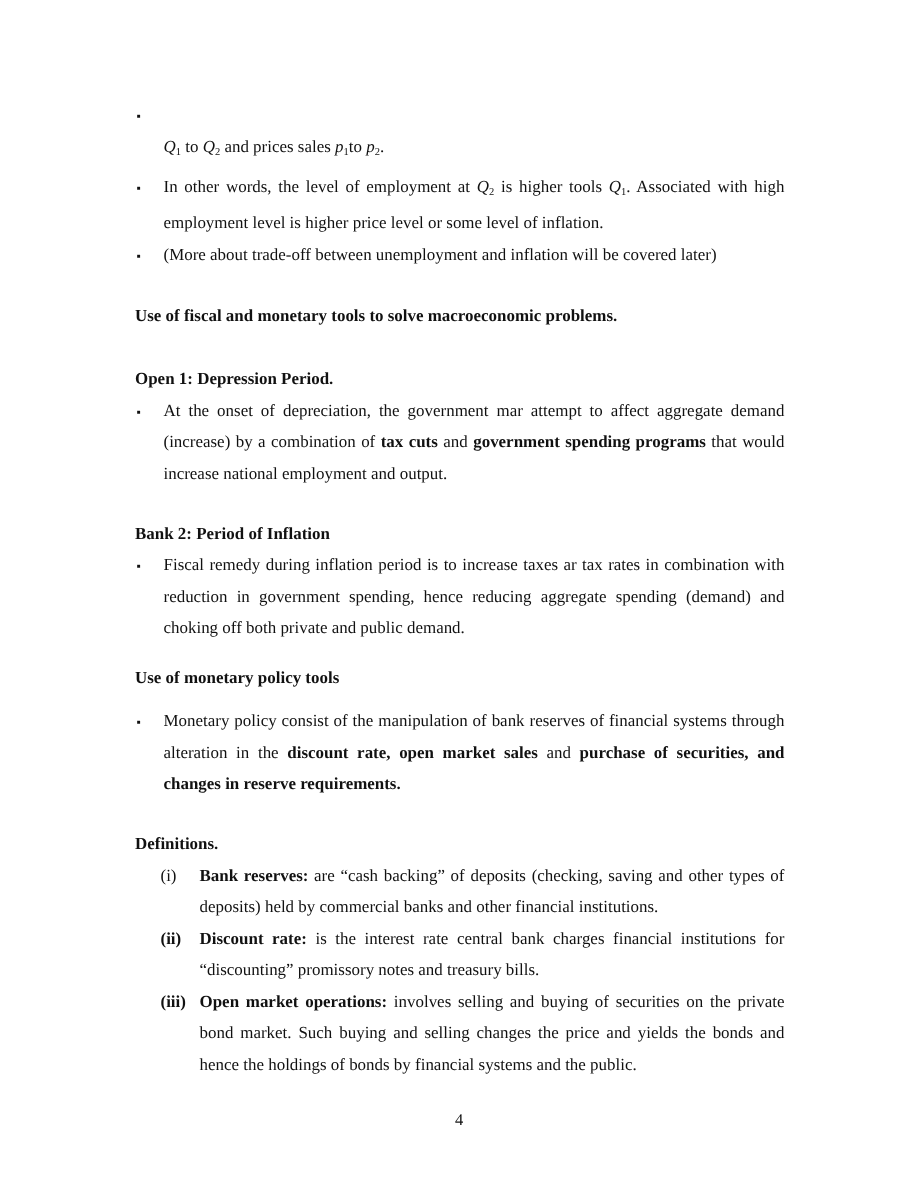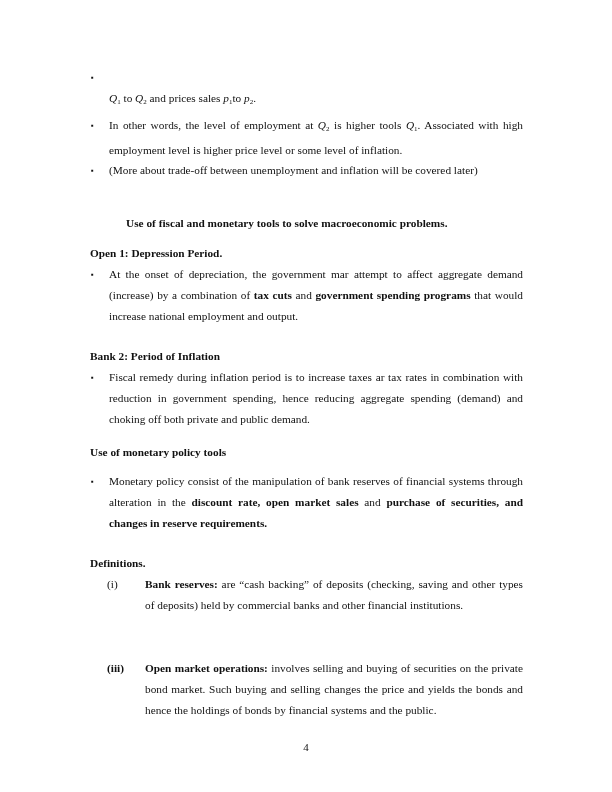--- a/index.html
+++ b/index.html
@@ -6,21 +6,21 @@
   body { width: 612px; height: 792px; position: relative; overflow: hidden;
          font-family: "Liberation Serif", serif; color: #111; font-size: 11.3px; }
   .page { position: absolute; left: 0; top: 0; width: 612px; height: 792px; }
   .bullet-item { position: absolute; left: 91px; width: 432px; }
   .bullet { position: absolute; left: 0; top: 0; font-size: 8px; line-height: 21px; }
   .btext { margin-left: 18px; line-height: 21px; text-align: justify; text-align-last: left; }
   .heading { position: absolute; left: 90px; font-weight: bold; line-height: 21px; }
   .def-item { position: absolute; left: 107px; width: 416px; }
   .def-num { position: absolute; left: 0; top: 0; line-height: 21px; }
   .def-num.bold { font-weight: bold; }
-  .def-text { margin-left: 38px; line-height: 21px; text-align: justify; text-align-last: left; }
+  .def-text { margin-left: 26px; line-height: 21px; text-align: justify; text-align-last: left; }
   b { font-weight: bold; }
   .math { font-style: italic; }
   .math sub { font-style: normal; font-size: 7px; vertical-align: -2px; }
   .pagenum { position: absolute; left: 0; width: 612px; top: 741px; text-align: center; font-size: 11px; }
 </style>
 </head>
 <body>
 
 <div class="page">
 
@@ -37,21 +37,21 @@
     <div class="btext">
       <span>In other words, the level of employment at </span><span class="math"><span>Q</span><sub>2</sub></span><span> is higher tools </span><span class="math"><span>Q</span><sub>1</sub></span><span>. Associated with high employment level is higher price level or some level of inflation.</span>
     </div>
   </div>
 
   <div class="bullet-item" style="top:160px;">
     <span class="bullet">▪</span>
     <div class="btext">(More about trade-off between unemployment and inflation will be covered later)</div>
   </div>
 
-  <div class="heading" style="top:213px;margin-left:36px;">Use of fiscal and monetary tools to solve macroeconomic problems.</div>
+  <div class="heading" style="top:201px;">Use of fiscal and monetary tools to solve macroeconomic problems.</div>
   <div class="heading" style="top:243px;">Open 1: Depression Period.</div>
 
   <div class="bullet-item" style="top:264px;">
     <span class="bullet">▪</span>
     <div class="btext">
       <span>At the onset of depreciation, the government mar attempt to affect aggregate demand (increase) by a combination of </span><b>tax cuts</b><span> and </span><b>government spending programs</b><span> that would increase national employment and output.</span>
     </div>
   </div>
 
   <div class="heading" style="top:346px;">Bank 2: Period of Inflation</div>
@@ -70,20 +70,24 @@
     </div>
   </div>
 
   <div class="heading" style="top:553px;">Definitions.</div>
 
   <div class="def-item" style="top:574px;">
     <span class="def-num">(i)</span>
     <div class="def-text"><b>Bank reserves:</b><span> are “cash backing” of deposits (checking, saving and other types of deposits) held by commercial banks and other financial institutions.</span></div>
   </div>
 
+  <div class="def-item" style="top:616px;">
+    <span class="def-num bold">(ii)</span>
+    <div class="def-text"><b>Discount rate:</b><span> is the interest rate central bank charges financial institutions for “discounting” promissory notes and treasury bills.</span></div>
+  </div>
 
   <div class="def-item" style="top:658px;">
     <span class="def-num bold">(iii)</span>
     <div class="def-text"><b>Open market operations:</b><span> involves selling and buying of securities on the private bond market. Such buying and selling changes the price and yields the bonds and hence the holdings of bonds by financial systems and the public.</span></div>
   </div>
 
   <div class="pagenum">4</div>
 </div>
 
 </body></html>

